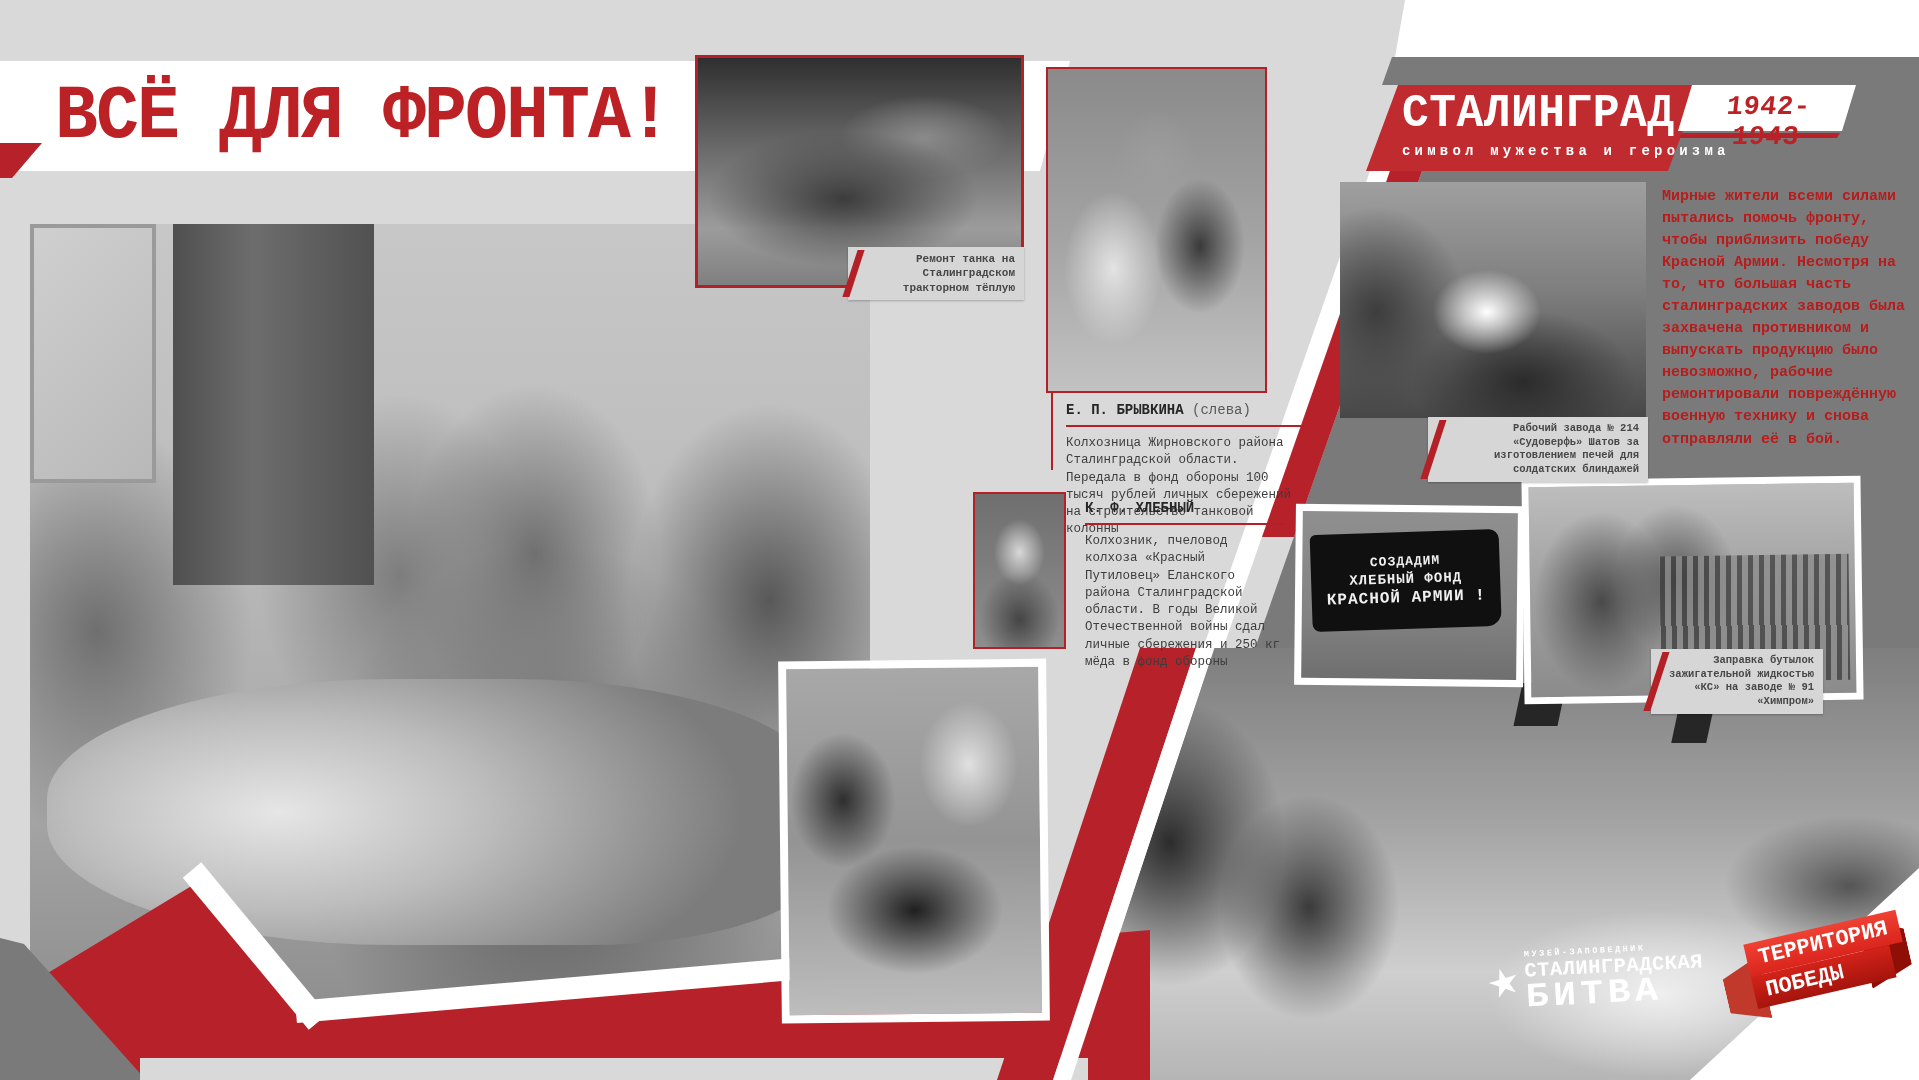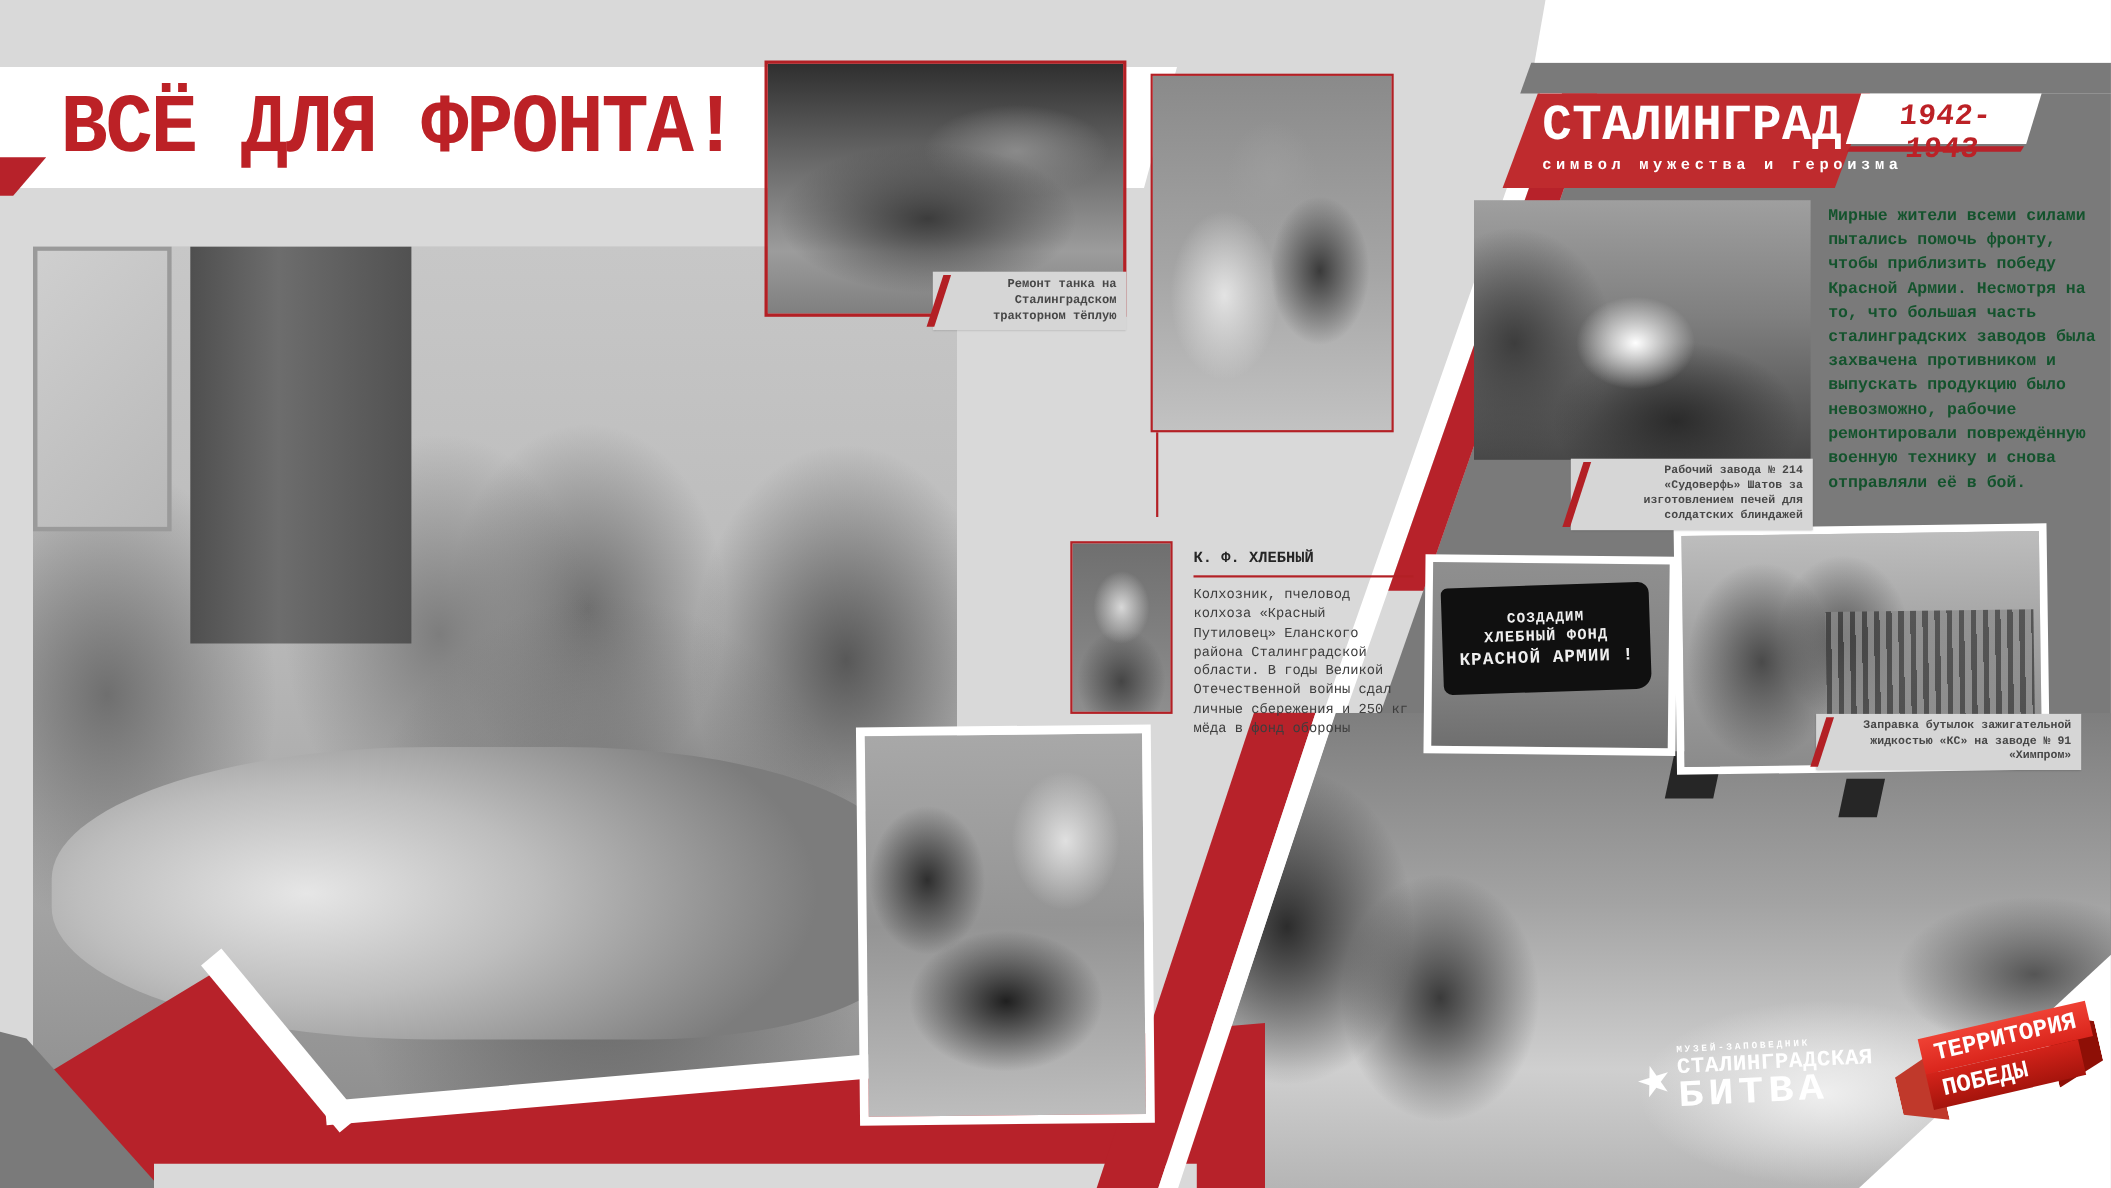--- a/index.html
+++ b/index.html
@@ -126,36 +126,36 @@
   .cap-box{
     position:absolute;z-index:30;background:#d6d6d6;
     color:#474747;font-weight:bold;text-align:right;
     padding:5px 9px 5px 14px;box-sizing:border-box;line-height:1.3;
     box-shadow:0 1px 2px rgba(0,0,0,.25);
   }
   .cap-box .slash{position:absolute;left:2px;top:3px;bottom:3px;width:7px;
     background:#b32025;transform:skewX(-18deg);}
   #cap-tank{left:848px;top:247px;width:176px;font-size:11px;}
   #cap-welder{left:1428px;top:417px;width:220px;font-size:10.5px;}
-  #cap-bottles{left:1651px;top:649px;width:241px;font-size:10.5px;}
+  #cap-bottles{left:1651px;top:649px;width:172px;font-size:10.5px;}
 
   
   .person-block{position:absolute;z-index:30;color:#3d3d3d;}
   .person-block .pname{font-size:14px;font-weight:bold;color:#262626;}
   .person-block .pnote{font-weight:normal;color:#5a5a5a;}
   .person-block .rule{height:2px;background:#b32025;margin:7px 0 8px 0;}
   .person-block .bio{font-size:12.5px;line-height:1.38;}
   #block-bryvkina{left:1066px;top:402px;width:238px;}
   #block-elfimov{left:1085px;top:500px;width:200px;}
   .vline-red{position:absolute;z-index:30;width:2px;background:#b32025;}
   #vline-bryvkina{left:1051px;top:393px;height:77px;}
 
   
   #intro-block{position:absolute;left:1662px;top:186px;width:248px;z-index:30;
-    color:#14532d;font-size:15px;font-weight:bold;line-height:1.47;}
+    color:#b91c1c;font-size:15px;font-weight:bold;line-height:1.47;}
   #intro-block p{margin:0 0 22px 0;}
 
   
   #museum-logo{position:absolute;left:1488px;top:946px;z-index:30;color:#ffffff;
     display:flex;align-items:center;gap:6px;transform:rotate(-3deg);}
   #museum-logo .star{font-size:52px;line-height:1;transform:rotate(-14deg);}
   #museum-logo .t-small{font-size:8.5px;letter-spacing:2.5px;font-weight:bold;}
   #museum-logo .t-mid{font-size:20px;font-weight:bold;letter-spacing:.5px;transform:scaleX(1.02);transform-origin:left;}
   #museum-logo .t-big{font-size:34px;font-weight:bold;letter-spacing:4px;line-height:.9;transform:scaleX(1.12);transform-origin:left;}
 
@@ -254,20 +254,28 @@
   <div class="cap-box" id="cap-welder">
     <i class="slash"></i>
     <span>Рабочий завода № 214 «Судоверфь» Шатов за изготовлением печей для солдатских блиндажей</span>
   </div>
   <div class="cap-box" id="cap-bottles">
     <i class="slash"></i>
     <span>Заправка бутылок зажигательной жидкостью «КС» на заводе № 91 «Химпром»</span>
   </div>
 
   <div class="vline-red" id="vline-bryvkina"></div>
+  <div class="person-block" id="block-bryvkina">
+    <div class="pname">
+      <span>Е. П. БРЫВКИНА</span>
+      <span class="pnote">(слева)</span>
+    </div>
+    <div class="rule"></div>
+    <div class="bio">Колхозница Жирновского района Сталинградской области. Передала в фонд обороны 100 тысяч рублей личных сбережений на строительство танковой колонны</div>
+  </div>
 
   <div class="person-block" id="block-elfimov">
     <div class="pname">К. Ф. ХЛЕБНЫЙ</div>
     <div class="rule"></div>
     <div class="bio">Колхозник, пчеловод колхоза «Красный Путиловец» Еланского района Сталинградской области. В годы Великой Отечественной войны сдал личные сбережения и 250 кг мёда в фонд обороны</div>
   </div>
 
   <div id="intro-block">
     <p>Мирные жители всеми силами пытались помочь фронту, чтобы приблизить победу Красной Армии. Несмотря на то, что большая часть сталинградских заводов была захвачена противником и выпускать продукцию было невозможно, рабочие ремонтировали повреждённую военную технику и снова отправляли её в бой.</p>
   </div>

